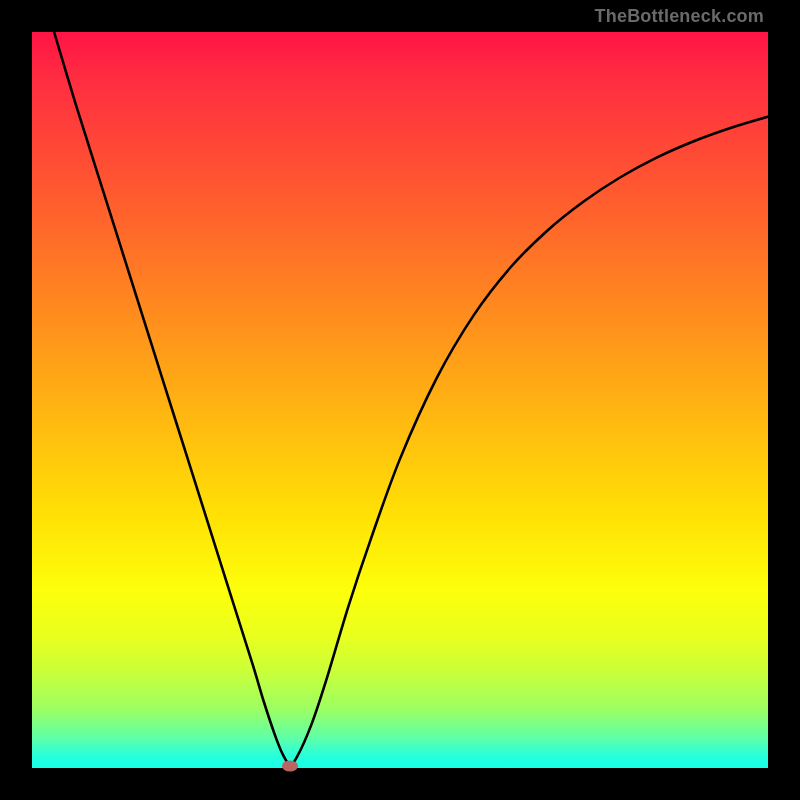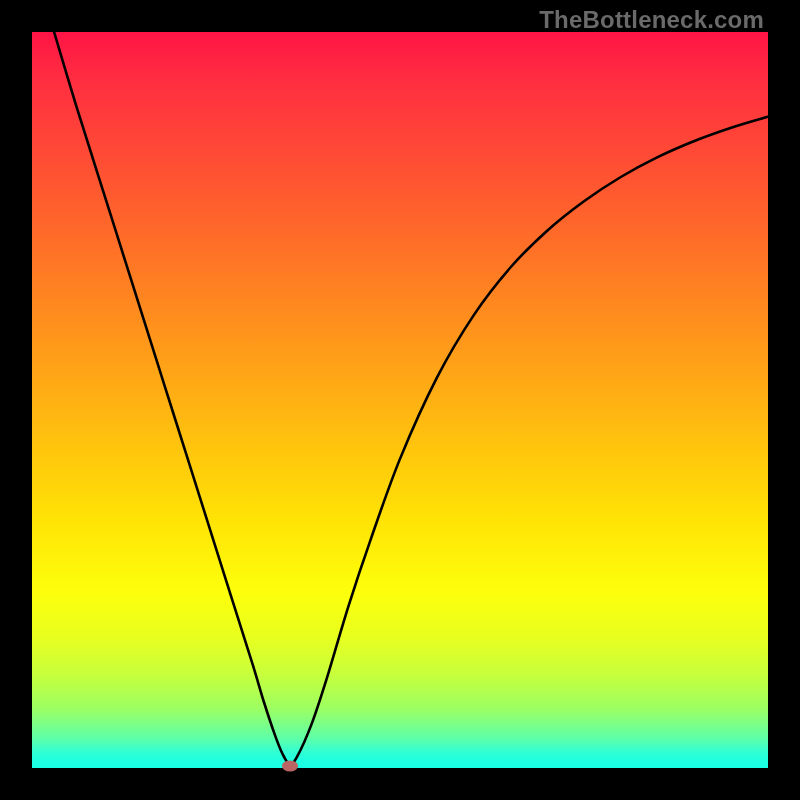--- a/index.html
+++ b/index.html
@@ -30,21 +30,21 @@
       #5dffa9 96%,
       #2effd7 98%,
       #1fffe0 99%,
       #19ffe6 100%);
   }
   .watermark {
     position: absolute;
     top: 6px;
     right: 36px;
     font-family: Arial, Helvetica, sans-serif;
-    font-size: 24px;
+    font-size: 18px;
     font-weight: 600;
     color: #6a6a6a;
     letter-spacing: 0.2px;
     user-select: none;
   }
   .curve {
     position: absolute;
     left: 0; top: 0;
     width: 736px;
     height: 736px;

